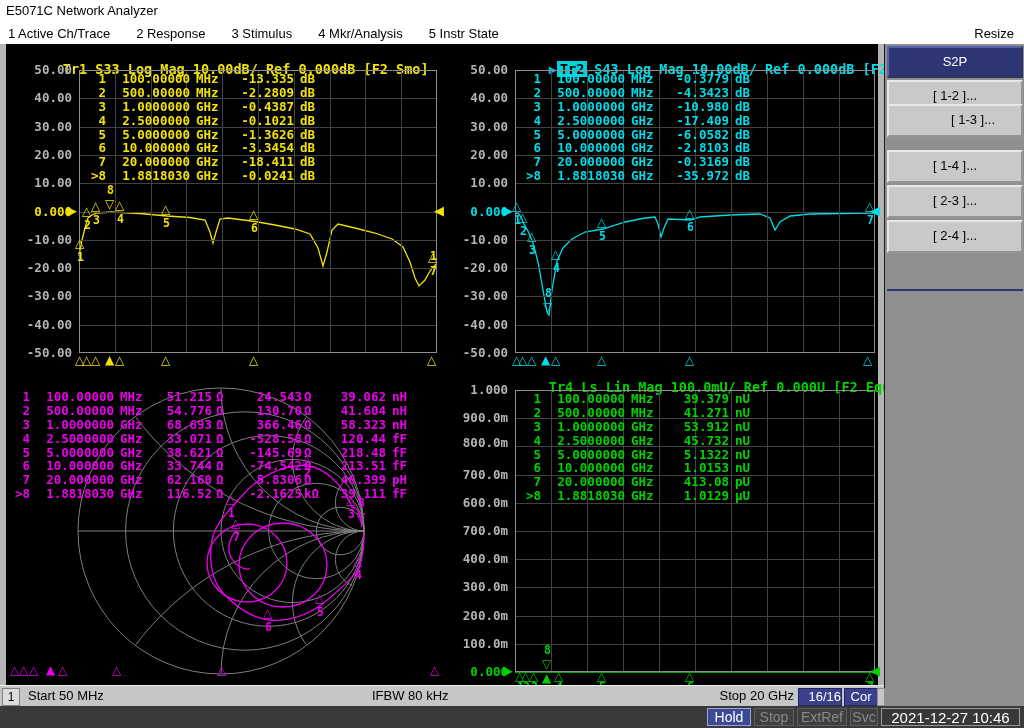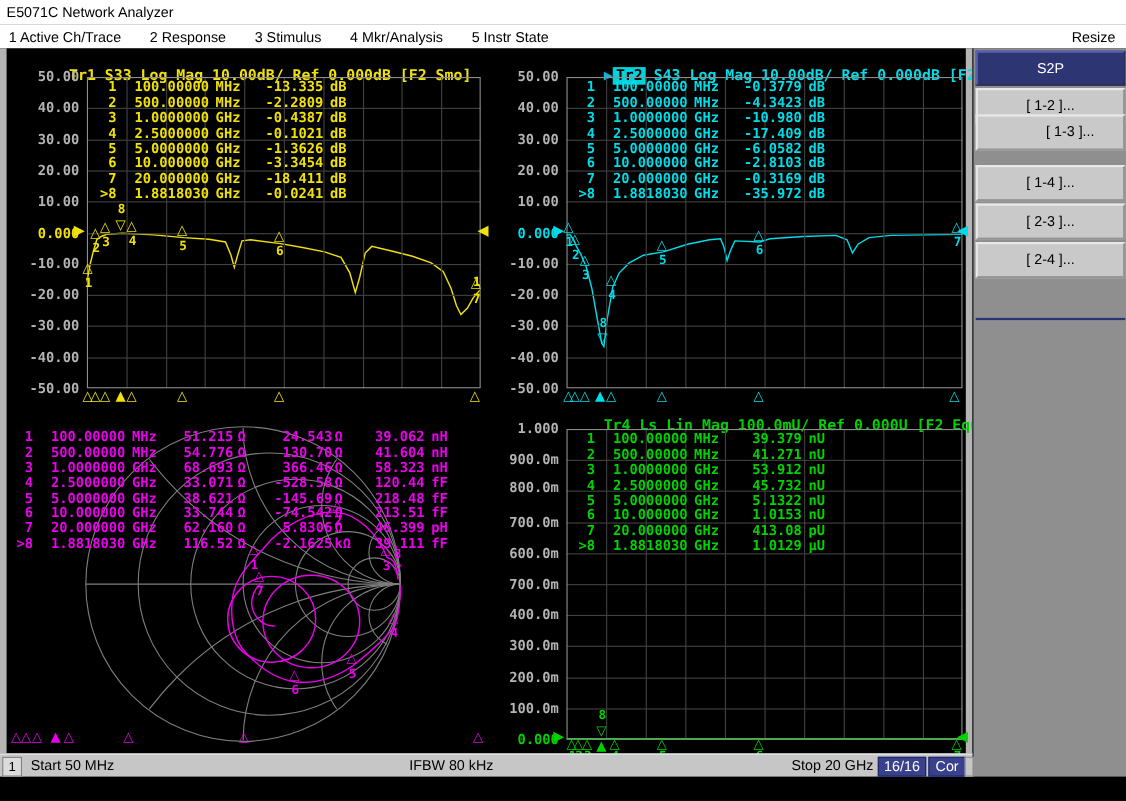--- a/index.html
+++ b/index.html
@@ -351,19 +351,26 @@
       <div class="sbtn" style="top: 106px;">[ 1-4 ]...</div>
       <div class="sbtn" style="top: 141px;">[ 2-3 ]...</div>
       <div class="sbtn" style="top: 176px;">[ 2-4 ]...</div>
     </div>
 
   <div id="statusbar" class="abs">
     <span class="sb-box" style="left:2px;width:16px;background:#dcdcdc;border:1px solid #808080;font-size:12px;">1</span>
     <span class="sb-box" style="left:28px;width:140px;text-align:left;">Start 50 MHz</span>
     <span class="sb-box" style="left:372px;width:120px;text-align:left;">IFBW 80 kHz</span>
     <span class="sb-box" style="left:712px;width:82px;text-align:right;">Stop 20 GHz</span>
-    <span class="sb-box" style="left:798px;width:42px;background:#39418c;color:#fff;border:1px solid #202663;">16/16</span>
+    <span class="sb-box" style="left:798px;width:42px;background:#39418c;color:#fff;border:1px solid #202663;text-align:right;">16/16</span>
     <span class="sb-box" style="left:844px;width:32px;background:#39418c;color:#fff;border:1px solid #202663;">Cor</span>
     <span class="sb-box" style="left:877px;width:6px;background:#c6c6c6;border:1px solid #909090;"></span>
   </div>
 
+  <div id="bottombar" class="abs">
+    <span class="bb-box" style="left:707px;width:44px;background:#3c4a96;color:#fff;border:1px solid #9aa4d4;">Hold</span>
+    <span class="bb-box" style="left:754px;width:40px;background:#3f3f3f;color:#8a8a8a;border:1px solid #5e5e5e;">Stop</span>
+    <span class="bb-box" style="left:797px;width:50px;background:#3f3f3f;color:#8a8a8a;border:1px solid #5e5e5e;">ExtRef</span>
+    <span class="bb-box" style="left:850px;width:28px;background:#3f3f3f;color:#8a8a8a;border:1px solid #5e5e5e;">Svc</span>
+    <span class="bb-box" style="left:881px;width:139px;background:#383838;color:#fff;border:1px solid #9a9a9a;font-size:15px;">2021-12-27 10:46</span>
+  </div>
 
 </div>
 
 </body></html>

